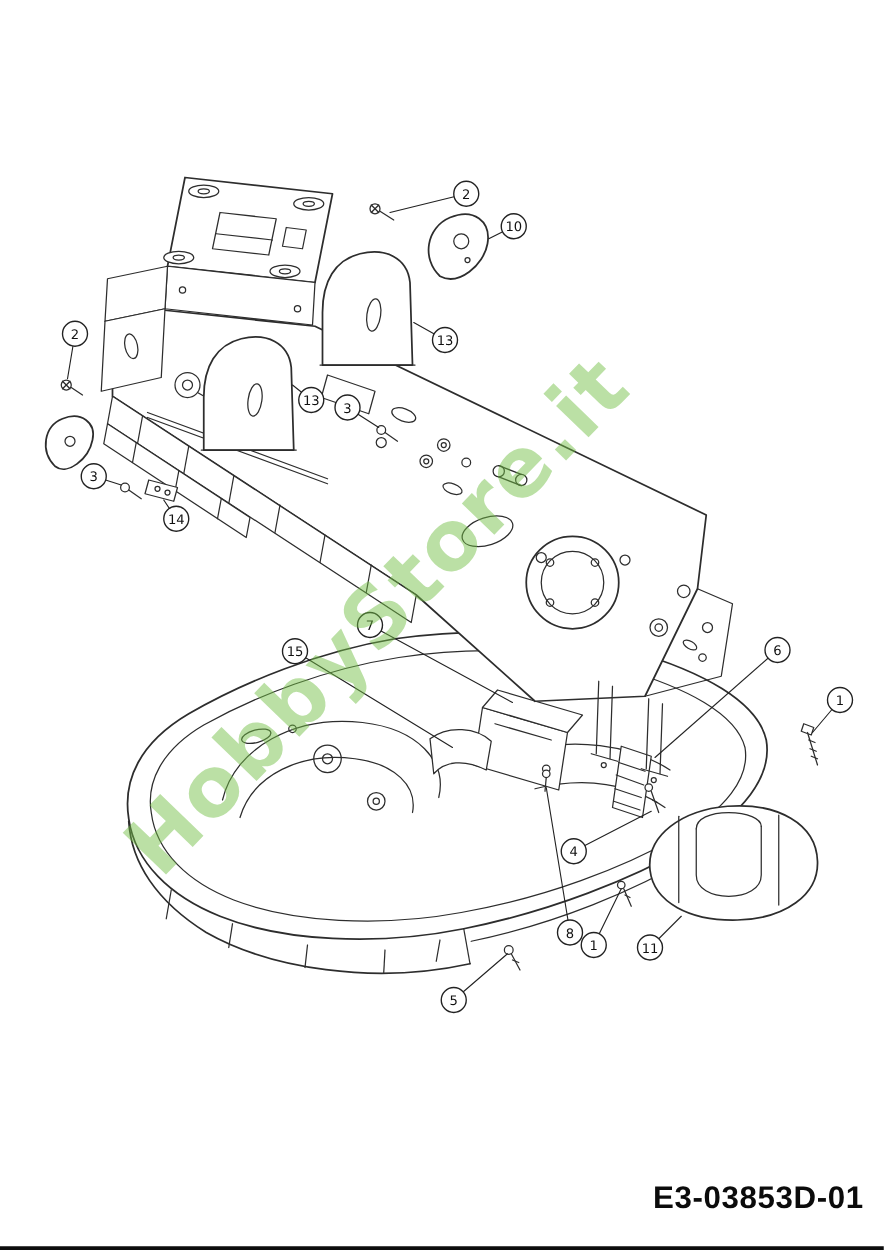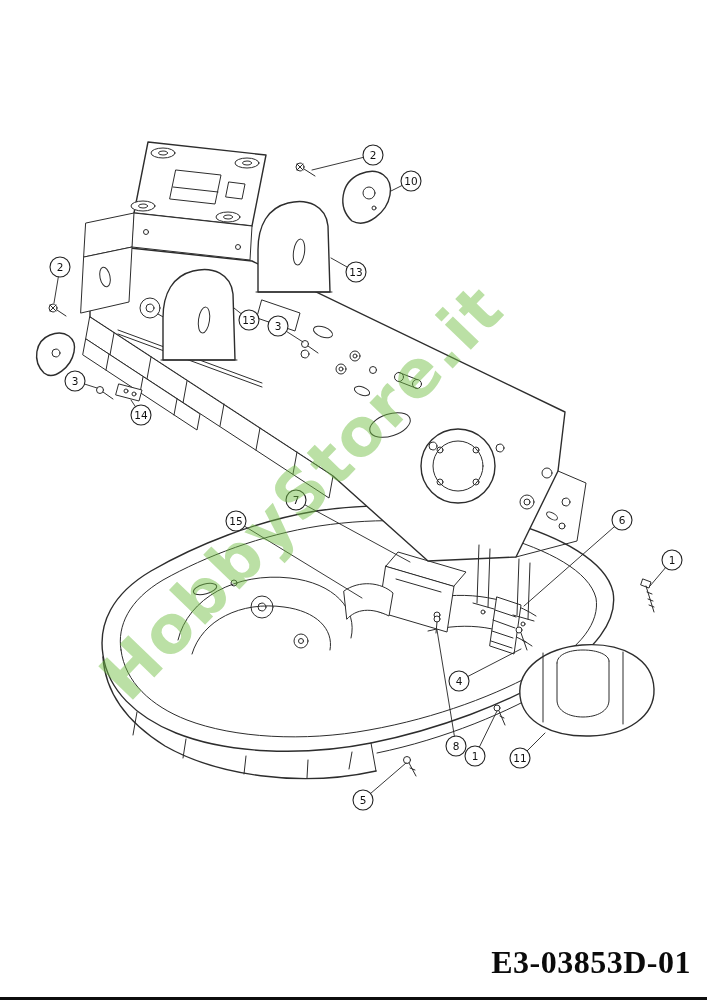--- a/index.html
+++ b/index.html
@@ -24,22 +24,22 @@
     font-family:"DejaVu Sans",sans-serif;text-anchor:middle;
   }
   .watermark{
     stroke:none;
     font-family:"DejaVu Sans",sans-serif;
     font-weight:bold;font-size:66px;letter-spacing:2px;
     text-anchor:middle;
   }
   .part-code{
     position:absolute;top:944px;right:16px;
-    font-size:32px;font-weight:bold;color:#0b0b0b;letter-spacing:0.5px;
-    font-family:Liberation Serif, serif;
+    font-size:25px;font-weight:bold;color:#0b0b0b;letter-spacing:0.5px;
+    font-family:Liberation Sans, sans-serif;
   }
   .bottom-rule{
     position:absolute;left:0;right:0;bottom:0;height:3px;background:#0d0d0d;
   }
 </style>
 </head>
 <body>
 
 <div class="stage">
 

